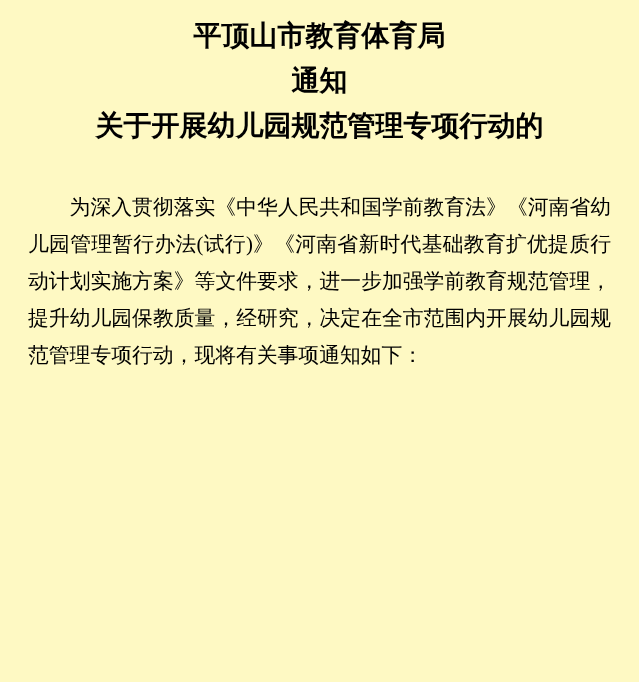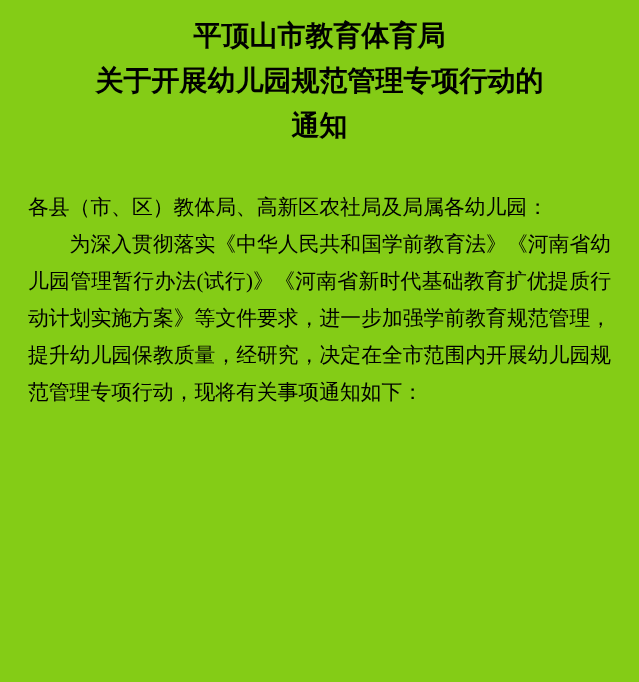--- a/index.html
+++ b/index.html
@@ -7,21 +7,21 @@
     width: 639px;
     height: 682px;
     background: #ffffff;
     overflow: hidden;
   }
   .page {
     width: 639px;
     height: 682px;
     padding: 13px 28px 0 28px;
     color: #000000;
-    background: #84cc16;
+    background: #fef9c3;
   }
   .doc-title {
     font-family: "Liberation Serif", "DejaVu Serif", serif;
     font-weight: bold;
     font-size: 28px;
     line-height: 45px;
     text-align: center;
     color: #000000;
   }
   .doc-content {
@@ -46,22 +46,21 @@
     text-indent: 2em;
     text-align: left;
   }
 </style>
 </head>
 <body>
 
 <div class="page">
   <div class="doc-title">
     <div>平顶山市教育体育局</div>
+    <div>通知</div>
     <div>关于开展幼儿园规范管理专项行动的</div>
-    <div>通知</div>
   </div>
   <div class="doc-content">
-    <div class="salutation">各县（市、区）教体局、高新区农社局及局属各幼儿园：</div>
     <div>
         <div class="para">为深入贯彻落实《中华人民共和国学前教育法》《河南省幼儿园管理暂行办法(试行)》《河南省新时代基础教育扩优提质行动计划实施方案》等文件要求，进一步加强学前教育规范管理，提升幼儿园保教质量，经研究，决定在全市范围内开展幼儿园规范管理专项行动，现将有关事项通知如下：</div>
       </div>
   </div>
 </div>
 
 </body></html>

